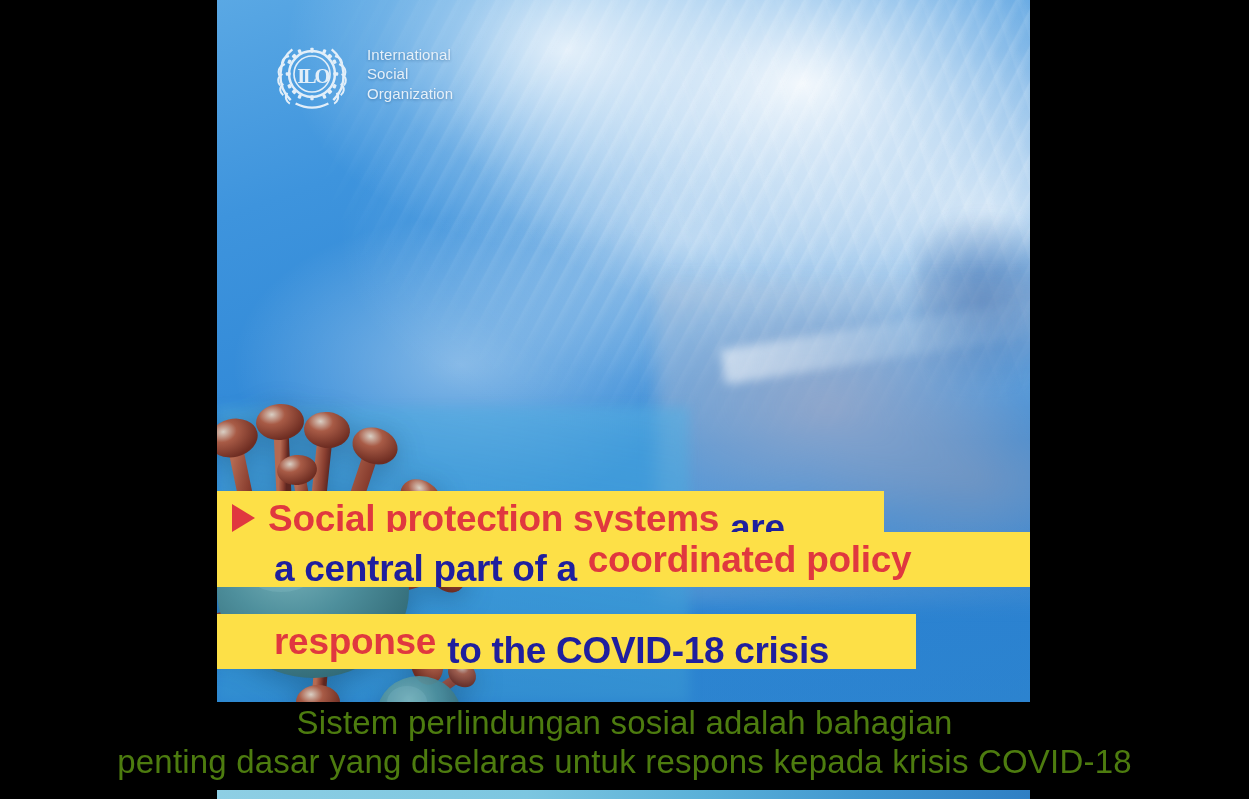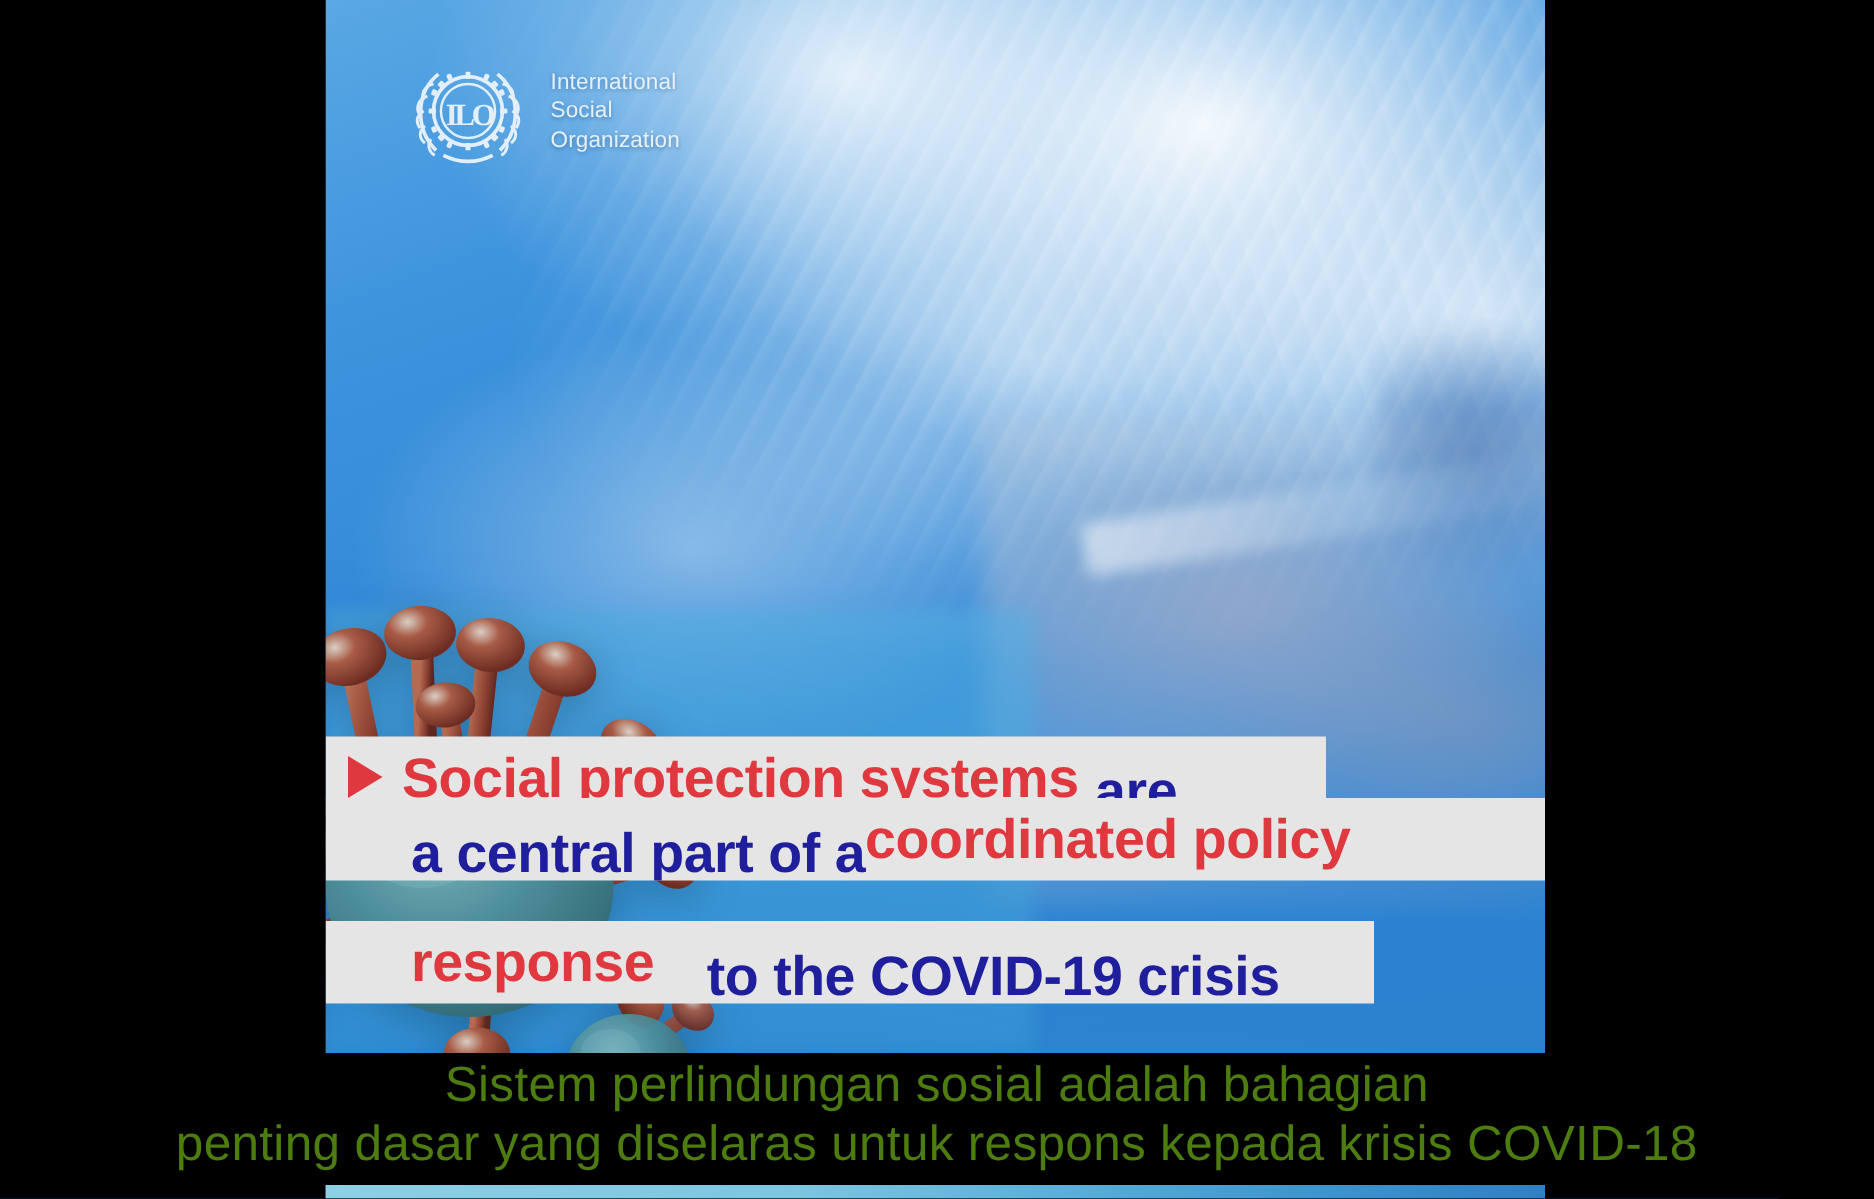--- a/index.html
+++ b/index.html
@@ -116,37 +116,37 @@
     font-size:15px;
     line-height:1.30;
     letter-spacing:.1px;
     text-shadow:0 1px 3px rgba(12,60,110,.45);
   }
   #ilo-wordmark span { display:block; white-space:nowrap; }
 
   
   .cap-line {
     position:absolute;
-    background:#e5e5e5;
+    background:#fde047;
     display:flex; align-items:center;
     white-space:nowrap;
     overflow:hidden;
   }
   .cap-line .txt {
     font-weight:700;
     font-size:37px;
     letter-spacing:-.3px;
     line-height:1;
   }
   .cap-red  { color:#e0383f; }
   .cap-blue { color:#1f1f9e;margin-top:18px; }
 
   #cap-line-1 { left:0px;  top:491px; width:667px; height:54px; padding-left:15px; }
   #cap-line-2 { left:0px;  top:532px; width:813px; height:55px; padding-left:57px; }
-  #cap-line-3 { left:0px;  top:614px; width:699px; height:55px; padding-left:57px;gap:24px; }
+  #cap-line-3 { left:0px;  top:614px; width:699px; height:55px; padding-left:57px; }
 
   #play-triangle {
     width:0; height:0;
     border-left:23px solid #e0383f;
     border-top:14px solid transparent;
     border-bottom:14px solid transparent;
     margin-right:13px;
     flex:0 0 auto;
   }
 
@@ -345,26 +345,26 @@
     </div>
 
     <div class="cap-line" id="cap-line-1">
       <div id="play-triangle"></div>
       <span class="txt cap-red">Social protection systems</span>
       <span class="txt cap-blue" style="margin-left:11px;">are</span>
     </div>
 
     <div class="cap-line" id="cap-line-2">
       <span class="txt cap-blue">a central part of a</span>
-      <span class="txt cap-red" style="">coordinated policy</span>
+      <span class="txt cap-red" style="margin-left:11px;">coordinated policy</span>
     </div>
 
     <div class="cap-line" id="cap-line-3">
       <span class="txt cap-red">response</span>
-      <span class="txt cap-blue" style="margin-left:11px;">to the COVID-19 crisis</span>
+      <span class="txt cap-blue" style="margin-left:11px;">to the COVID-18 crisis</span>
     </div>
 
   </div>
 
   <div class="letterbox" id="letterbox-left"></div>
   <div class="letterbox" id="letterbox-right"></div>
 
   <div id="subtitle">
     <div class="sub-row">Sistem perlindungan sosial adalah bahagian</div>
     <div class="sub-row">penting dasar yang diselaras untuk respons kepada krisis COVID-18</div>

